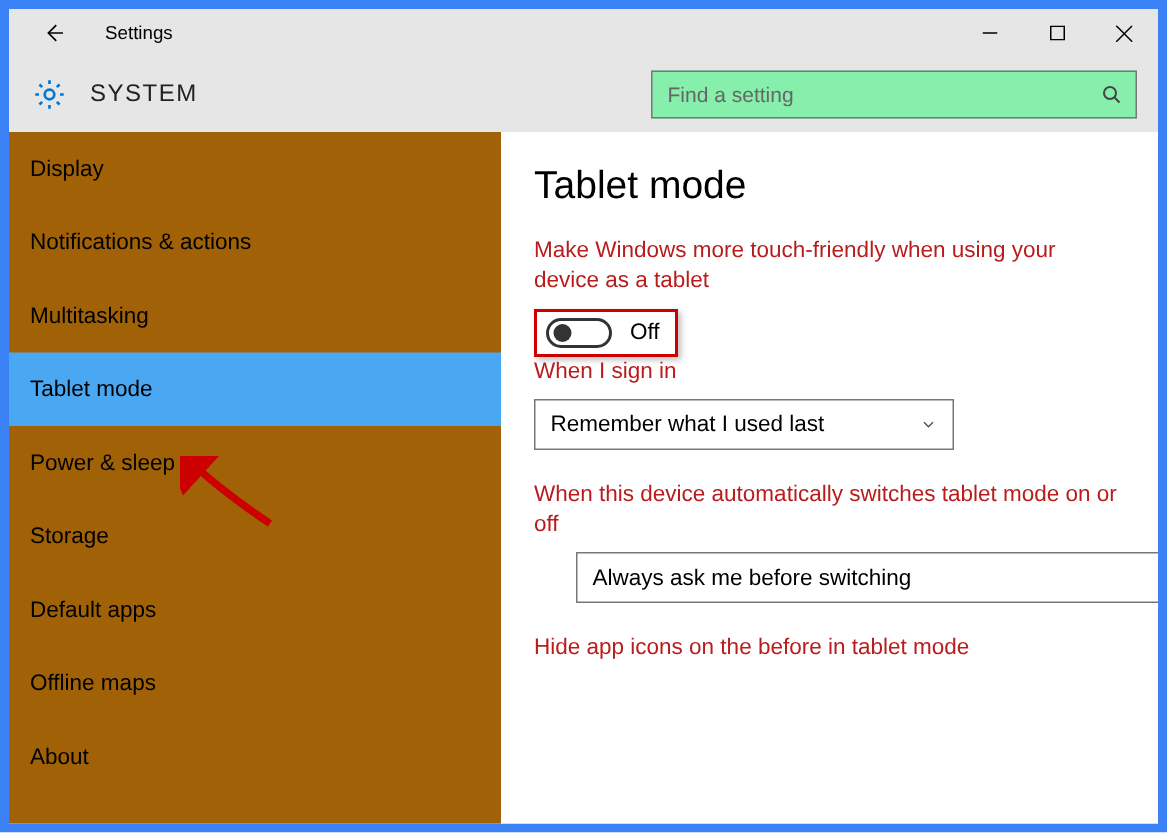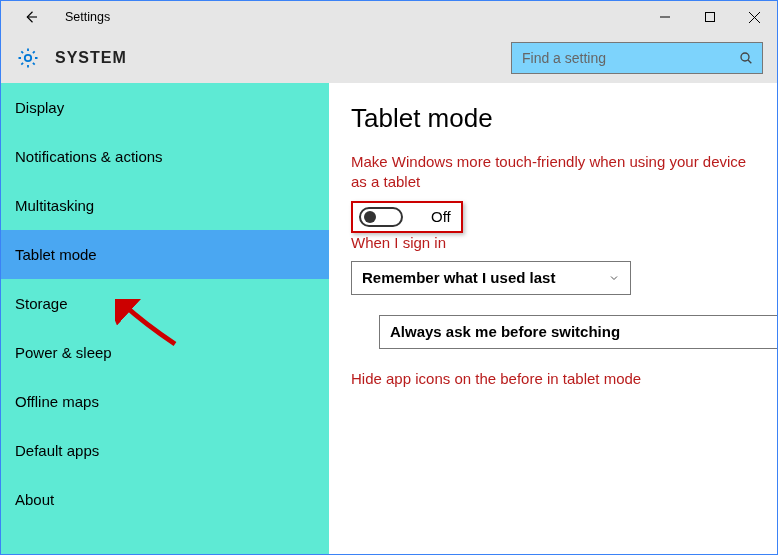--- a/index.html
+++ b/index.html
@@ -1,20 +1,20 @@
 <!DOCTYPE html>
 <html><head>
 <meta charset="utf-8">
 <style>
   * { box-sizing: border-box; font-family: "Segoe UI", Arial, sans-serif; }
   html, body { margin: 0; padding: 0; }
   body { background: #fff; }
   .window {
     width: 778px; height: 555px;
-    border: 1px solid #3b82f6;
+    border: 6px solid #3b82f6;
     display: flex; flex-direction: column;
     position: relative;
     background: #fff;
   }
   .titlebar {
     height: 32px;
     background: #e6e6e6;
     display: flex; align-items: center;
     padding: 0 0 0 14px;
   }
@@ -41,45 +41,45 @@
   .header-row {
     height: 50px;
     background: #e6e6e6;
     display: flex; align-items: center;
     padding-left: 14px;
     padding-right: 14px;
   }
   .gear-icon { width: 26px; height: 26px; color:#0078d7; display:flex; align-items:center; justify-content:center;}
   .system-label {
     margin-left: 14px;
-    font-size: 16px; font-weight: 700; letter-spacing: 1px;
+    font-size: 16px; font-weight: 400; letter-spacing: 1px;
     color: #222;
   }
   .search-box {
     margin-left: auto;
-    width: 252px; height: 32px;
+    width: 324px; height: 32px;
     border: 1px solid #777;
-    background: #7dd3fc;
+    background: #86efac;
     display: flex; align-items: center;
     padding: 0 8px;
   }
   .search-box input {
     flex: 1; border: none; outline: none;
     background: transparent; font-size: 14px;
     color: #222;
   }
   .search-box input::placeholder { color: #666; }
   .search-icon { width:16px; height:16px; color:#444; }
 
   .body-area {
     flex: 1; display: flex; min-height: 0;
   }
   .sidebar {
     width: 328px;
-    background: #5eead4;
+    background: #a16207;
     overflow: hidden;
   }
   .sidebar-item {
     height: 49px;
     display: flex; align-items: center;
     padding-left: 14px;
     font-size: 15px;
     color: #000;
     cursor: pointer;
   }
@@ -94,21 +94,21 @@
   .page-title {
     font-size: 26px; font-weight: 400;
     margin: 0 0 18px 0;
   }
   .setting-label {
     font-size: 15px; color: #b91c1c;
     margin: 0 0 8px 0;
     line-height: 1.35;
   }
   .toggle-row {
-    display: flex; align-items: center; gap: 28px;
+    display: flex; align-items: center; gap: 12px;
     margin-bottom: 18px;
   }
   .toggle { position: relative; width: 44px; height: 20px; }
   .toggle .track {
     width: 44px; height: 20px; border: 2px solid #333;
     border-radius: 20px; background: #fff;
   }
   .toggle.on .track { background:#0078d7; border-color:#0078d7; }
   .toggle .knob {
     position: absolute; top: 4px; left: 5px;
@@ -125,21 +125,20 @@
   }
   .dropdown {
     border: 1px solid #777;
     height: 34px;
     display: flex; align-items: center;
     padding: 0 10px;
     font-size: 15px;
     justify-content: space-between;
     margin-bottom: 20px;
     cursor: pointer;
-    font-weight: bold;
   }
   .dropdown.narrow { width: 280px; }
   .dropdown.wide { width: 456px; margin-left: 28px; }
   .chevron { color:#555; }
 
   .arrow-annotation {
     position: absolute;
     left: 114px; top: 298px;
     pointer-events: none;
   }
@@ -202,30 +201,30 @@
       <div class="sidebar-item">
           <span>Notifications &amp; actions</span>
         </div>
       <div class="sidebar-item">
           <span>Multitasking</span>
         </div>
       <div class="sidebar-item selected">
           <span>Tablet mode</span>
         </div>
       <div class="sidebar-item">
+          <span>Power &amp; sleep</span>
+        </div>
+      <div class="sidebar-item">
           <span>Storage</span>
         </div>
       <div class="sidebar-item">
-          <span>Power &amp; sleep</span>
+          <span>Default apps</span>
         </div>
       <div class="sidebar-item">
           <span>Offline maps</span>
-        </div>
-      <div class="sidebar-item">
-          <span>Default apps</span>
         </div>
       <div class="sidebar-item">
           <span>About</span>
         </div>
     </div>
 
     <div class="content">
       <h1 class="page-title">Tablet mode</h1>
 
       <p class="setting-label">Make Windows more touch-friendly when using your device as a tablet</p>
@@ -240,20 +239,21 @@
       </div>
 
       <p class="setting-label" style="">When I sign in</p>
       <div class="dropdown narrow">
         <span>Remember what I used last</span>
         <svg class="chevron" width="12" height="12" viewBox="0 0 24 24" fill="none" stroke="currentColor" stroke-width="2">
             <path d="M6 9l6 6 6-6"></path>
           </svg>
       </div>
 
+      <p class="setting-label">When this device automatically switches tablet mode on or off</p>
       <div class="dropdown wide">
         <span>Always ask me before switching</span>
         <svg class="chevron" width="12" height="12" viewBox="0 0 24 24" fill="none" stroke="currentColor" stroke-width="2">
             <path d="M6 9l6 6 6-6"></path>
           </svg>
       </div>
 
       <p class="setting-label">Hide app icons on the before in tablet mode</p>
     </div>
   </div>

